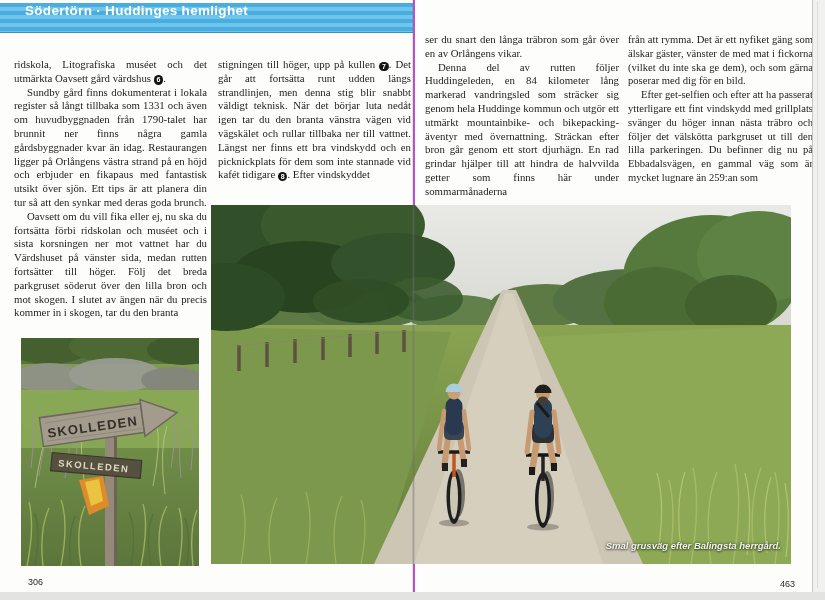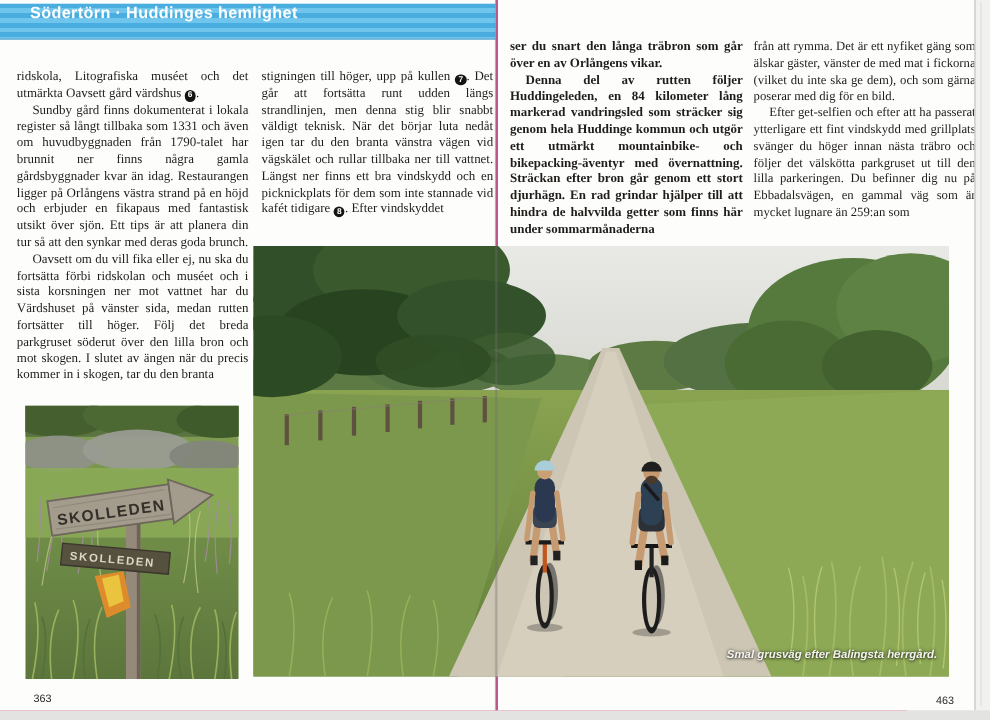--- a/index.html
+++ b/index.html
@@ -1,18 +1,18 @@
 <!DOCTYPE html>
 <html lang="sv"><head>
 <meta charset="utf-8">
 <style>
   * { margin:0; padding:0; box-sizing:border-box; }
   html,body { width:825px; height:600px; overflow:hidden; background:#e9e9e7; }
   body { font-family:"Liberation Serif", serif; }
-  .spread { position:absolute; left:0; top:0; width:756px; height:600px; background:#ec4899;padding-left:20px; }
+  .spread { position:absolute; left:0; top:0; width:756px; height:600px; background:#d946ef;padding-left:20px; }
   .page { position:absolute; top:0; height:592px; background:#fdfdfb; }
   .page-left  { left:0;   width:413px; }
   .page-right { left:415px; width:397px; }
   .gutter { position:absolute; left:412px; top:0; width:3px; height:592px; z-index:40;
             background:linear-gradient(90deg, rgba(80,80,80,0.05), rgba(110,110,110,0.45), rgba(80,80,80,0.05)); }
   .page-edge-strip { position:absolute; left:812px; top:0; width:13px; height:592px; background:#f1f1ef; }
   .edge-line1 { position:absolute; left:0; top:0; width:1px; height:100%; background:#c6c6c2; }
   .edge-line2 { position:absolute; left:5px; top:2px; width:1px; height:99%; background:#dcdcd8; }
   .bottom-strip { position:absolute; left:0; top:592px; width:825px; height:8px; background:#e3e3e1; }
 
@@ -23,21 +23,21 @@
   .band-title { position:absolute; left:25px; top:0; height:30px; line-height:31px;
                 color:#ffffff; font:bold 13.5px "Liberation Sans", sans-serif; letter-spacing:0.3px; }
 
   
   .col { position:absolute; text-align:justify; color:#1f1d1a;
          font-size:10.8px; line-height:13.8px; }
   .col p { margin:0; }
   .col p.ind { text-indent:13px; }
   .col-l1 { left:14px;  top:58px; width:193px; }
   .col-l2 { left:218px; top:58px; width:193px; }
-  .col-r1 { left:425px; top:33px; width:194px;font-weight:bold; }
+  .col-r1 { left:425px; top:33px; width:194px; }
   .col-r2 { left:628px; top:33px; width:185px; font-size:10.6px; }
 
   .marker { display:inline-block; width:9.5px; height:9.5px; border-radius:50%;
             background:#141414; color:#ffffff; text-align:center;
             font:bold 7px/9.5px "Liberation Sans", sans-serif; vertical-align:-0.5px; }
 
   
   .photo { position:absolute; overflow:hidden; z-index:10; }
   .photo-signpost { left:21px; top:338px; width:178px; height:228px; }
   .photo-cyclists { left:211px; top:205px; width:580px; height:359px; }
@@ -286,21 +286,21 @@
         <circle cx="332" cy="189" r="7" fill="#c59a70"></circle>
         <ellipse cx="332" cy="195" rx="5" ry="3.5" fill="#4a3a2c"></ellipse>
         <path d="M323.5,188 a8.5,8.5 0 0 1 17,0 z" fill="#1f1f1f"></path>
       </g>
     </svg>
     <div class="caption">Smal grusväg efter Balingsta herrgård.</div>
   </div>
 
   <div class="gutter"></div>
 
-  <div class="pagenum pagenum-left">363</div>
+  <div class="pagenum pagenum-left">306</div>
   <div class="pagenum pagenum-right">463</div>
 
   <div class="page-edge-strip">
     <div class="edge-line1"></div>
     <div class="edge-line2"></div>
   </div>
   <div class="bottom-strip"></div>
 
 </div>
 

